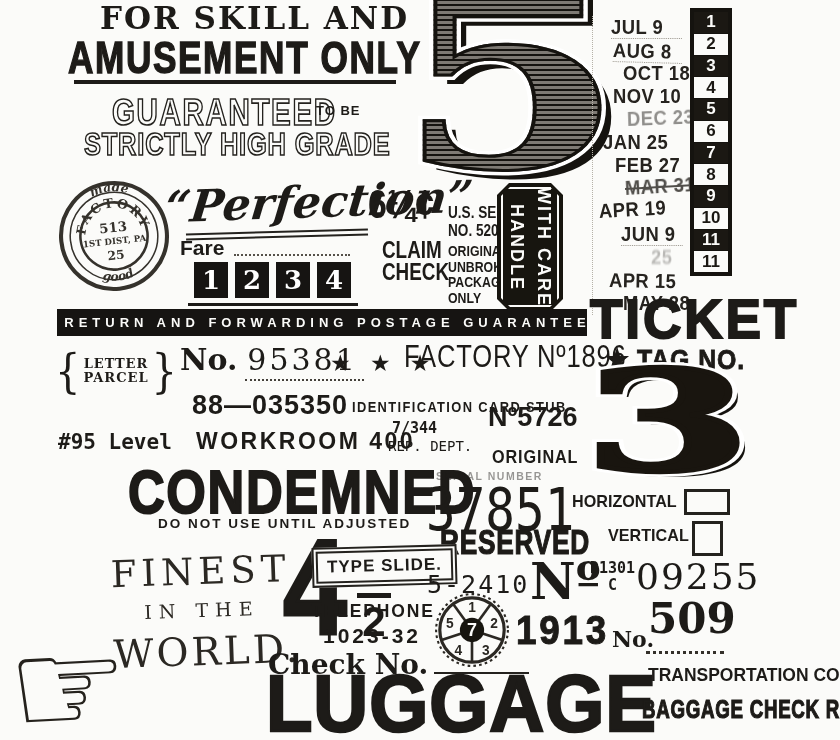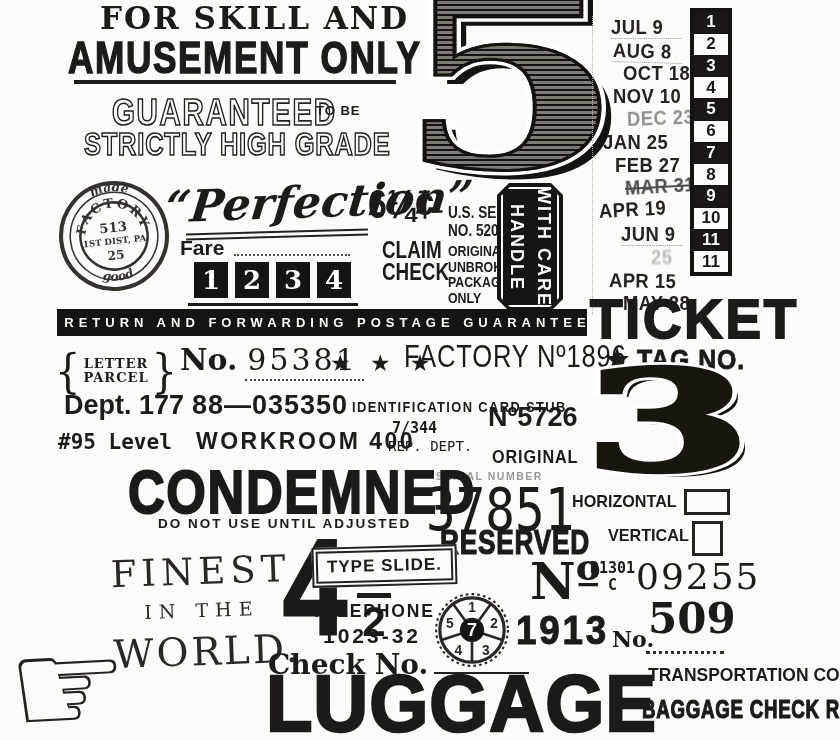--- a/index.html
+++ b/index.html
@@ -280,21 +280,20 @@
     <span class="brace">}</span>
   </div>
   <div class="abs" id="no95381">
     <span class="nolab">No.</span>
     <span class="num">95381</span>
   </div>
   <div class="abs" id="stars3">★ ★ ★</div>
   <div class="abs cx" id="factoryno">FACTORY Nº1896</div>
   <div class="abs cx" id="tagno">★ TAG NO.</div>
 
-  <div class="abs" id="dept">Dept. 177</div>
   <div class="abs" id="deptcode">88—035350</div>
   <div class="abs cx" id="stub">IDENTIFICATION CARD STUB</div>
 
   <div class="abs" id="level">#95 Level</div>
   <div class="abs" id="workroom">WORKROOM 400</div>
   <div class="abs" id="frac344">7/344</div>
   <div class="abs" id="repdept">REP. DEPT.</div>
   <div class="abs" id="no5726">Nº5726</div>
   <div class="abs cx" id="original2">ORIGINAL</div>
 
@@ -329,20 +328,21 @@
     <div class="fbar"></div>
     <div class="fn">2</div>
   </div>
 
   <div class="abs" id="typeslide">TYPE SLIDE.</div>
   <div class="abs" id="telephone">
     <div class="t1">TELEPHONE</div>
     <div class="t2">1023-32</div>
   </div>
 
+  <div class="abs" id="code-prefix">5-2410</div>
   <div class="abs" id="code-no">Nº</div>
   <div class="abs" id="code-stack">
     <div>D1301</div>
     <div>C</div>
   </div>
   <div class="abs" id="code-value">09255</div>
 
   <svg class="abs" id="dial" viewBox="0 0 72 72">
     <circle cx="36" cy="36" r="34" fill="none" stroke="#2b2823" stroke-width="2" stroke-dasharray="2.5,3"></circle>
     <circle cx="36" cy="36" r="30.5" fill="none" stroke="#2b2823" stroke-width="3"></circle>

